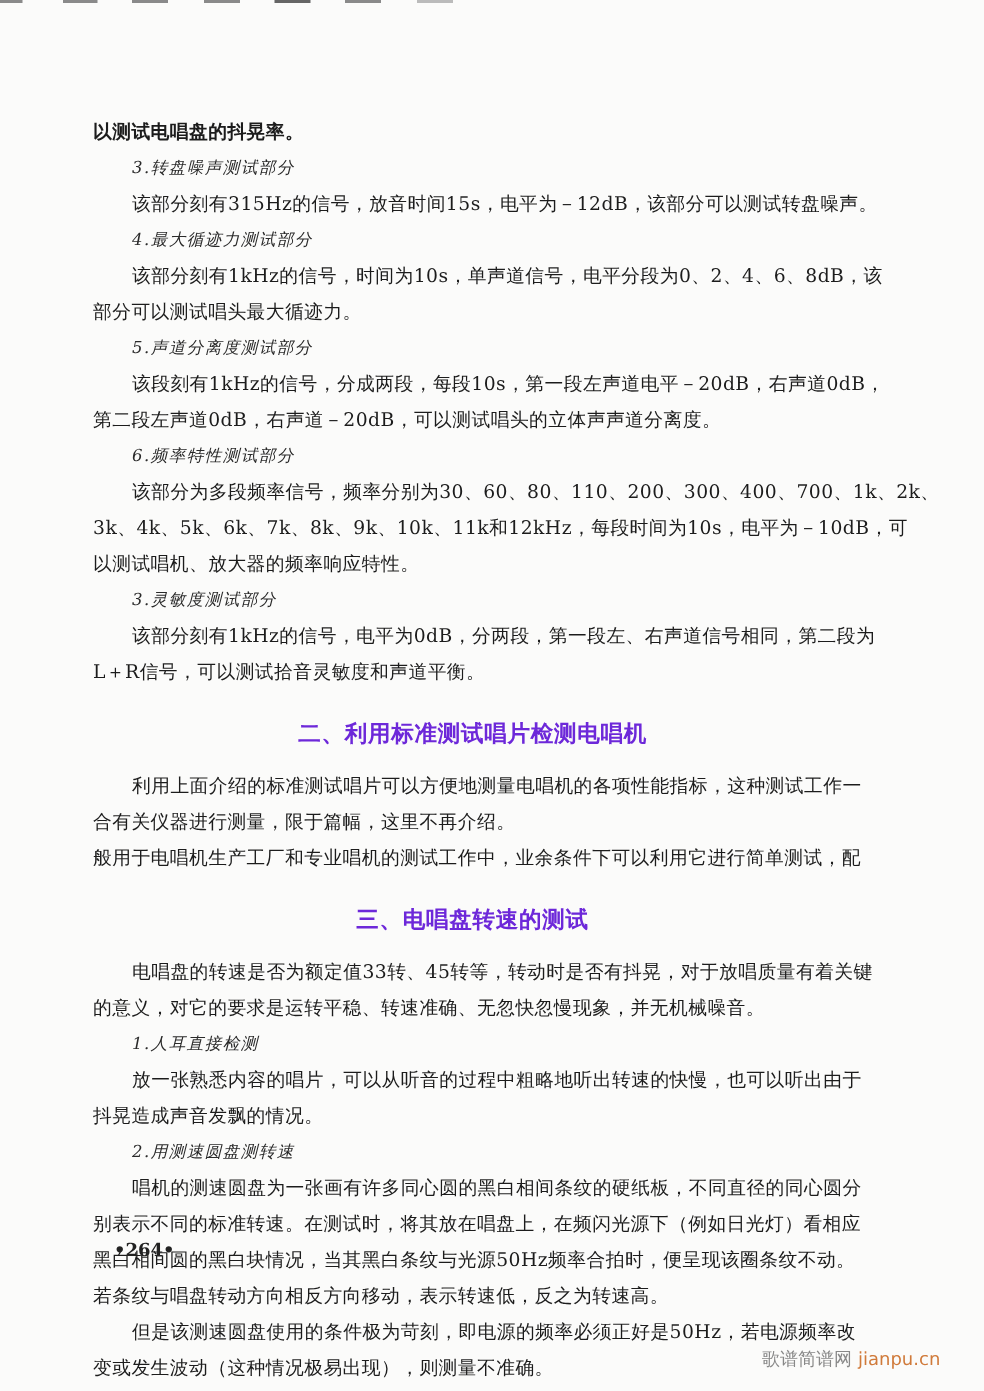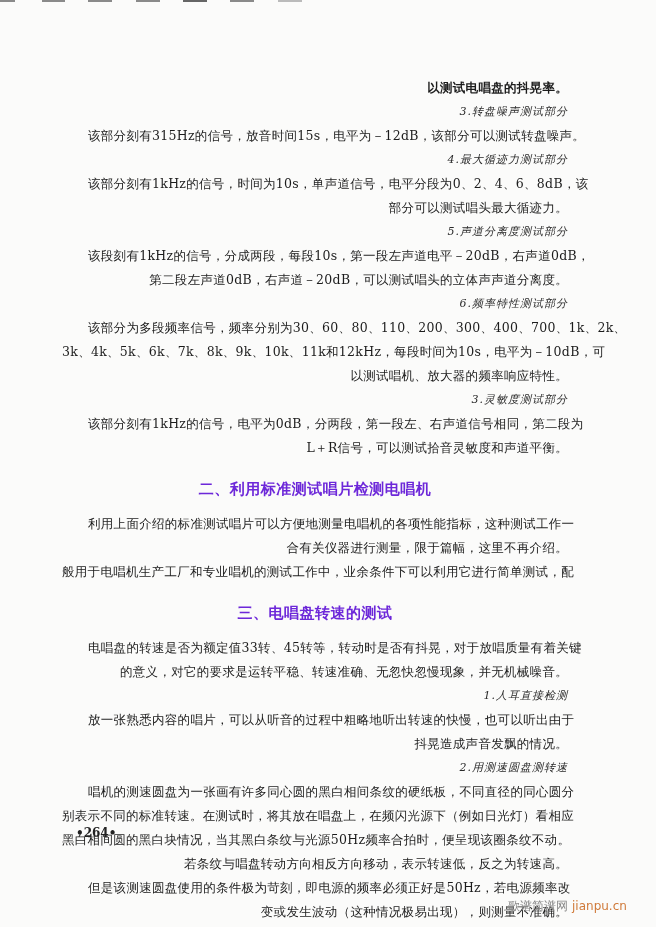--- a/index.html
+++ b/index.html
@@ -10,21 +10,21 @@
     font-family: "DejaVu Serif", "Liberation Serif", serif;
     color: #1c1c1c;
   }
   .top-dashes { position: absolute; top: 0; left: 0; height: 4px; width: 320px; }
   .top-dashes span { position: absolute; top: 0; height: 2px; background: #8a8a8a; }
   .page {
     position: absolute; left: 62px; top: 76px; width: 506px;
   }
   .line {
     font-size: 12.5px; line-height: 24px; height: 24px;
-    white-space: nowrap; letter-spacing: 0.3px; text-align: right;
+    white-space: nowrap; letter-spacing: 0.3px;
   }
   .indent { padding-left: 26px; }
   .lead { font-weight: bold; }
   .sub { font-size: 11px; font-style: italic; letter-spacing: 1px; color: #2a2a2a; }
   .heading {
     font-family: "DejaVu Sans", "Liberation Sans", sans-serif;
     font-weight: bold; font-size: 15px; text-align: center;
     height: 46px; line-height: 46px; letter-spacing: 0.5px; color: #6d28d9;
   }
   .gap { height: 6px; }

